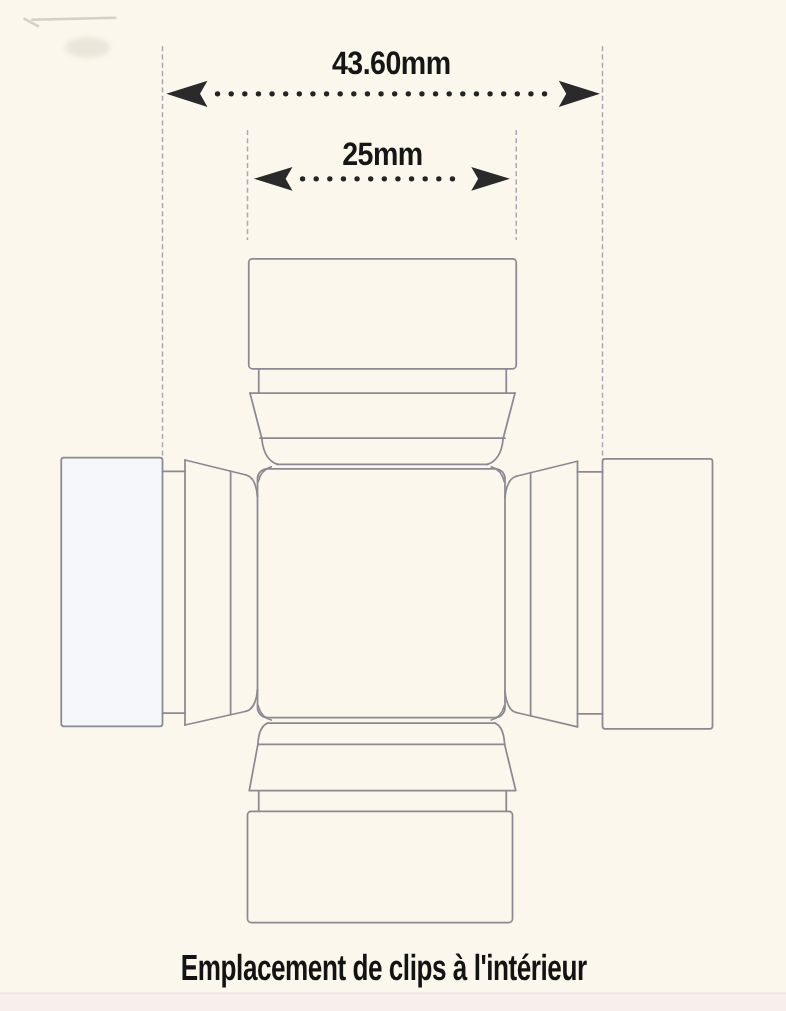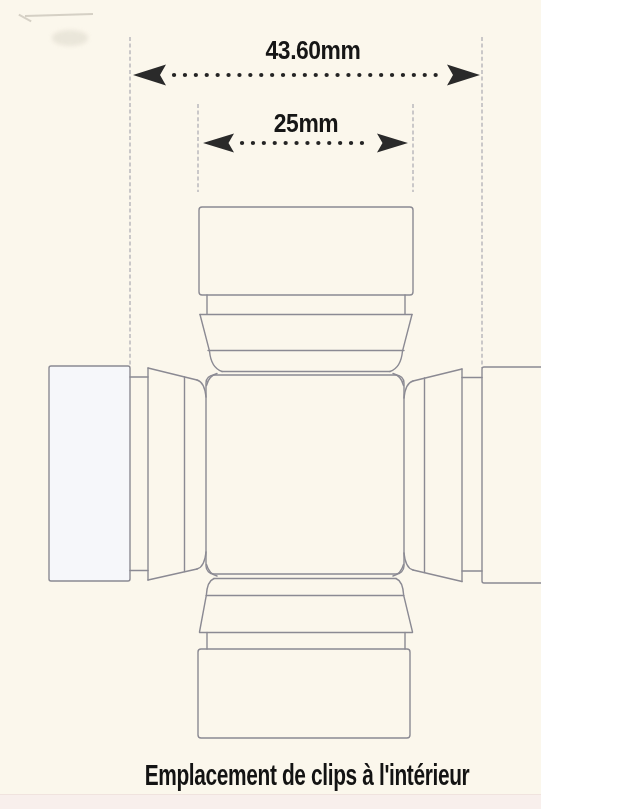--- a/index.html
+++ b/index.html
@@ -1,18 +1,18 @@
 <!DOCTYPE html>
 <html><head>
 <meta charset="utf-8">
 <style>
   html,body{margin:0;padding:0;}
   #page{
     position:relative;
-    width:541px;height:809px;
+    width:629px;height:809px;
     background:#fbf7ec;
     overflow:hidden;
     font-family:"Liberation Sans", sans-serif;
   }
   svg{position:absolute;left:0;top:0;}
   .drawline{stroke:#8b8a93;stroke-width:1.4;fill:none;stroke-linecap:round;}
   .extline{stroke:#aaa9b1;stroke-width:1.2;fill:none;stroke-dasharray:4 2.6;}
   .dotline{stroke:#242424;stroke-width:4.2;fill:none;stroke-linecap:round;stroke-dasharray:0.1 10.8;}
   .arrowhead{fill:#2a2a2a;stroke:none;}
   .cup-tint{fill:#f6f7fa;}

